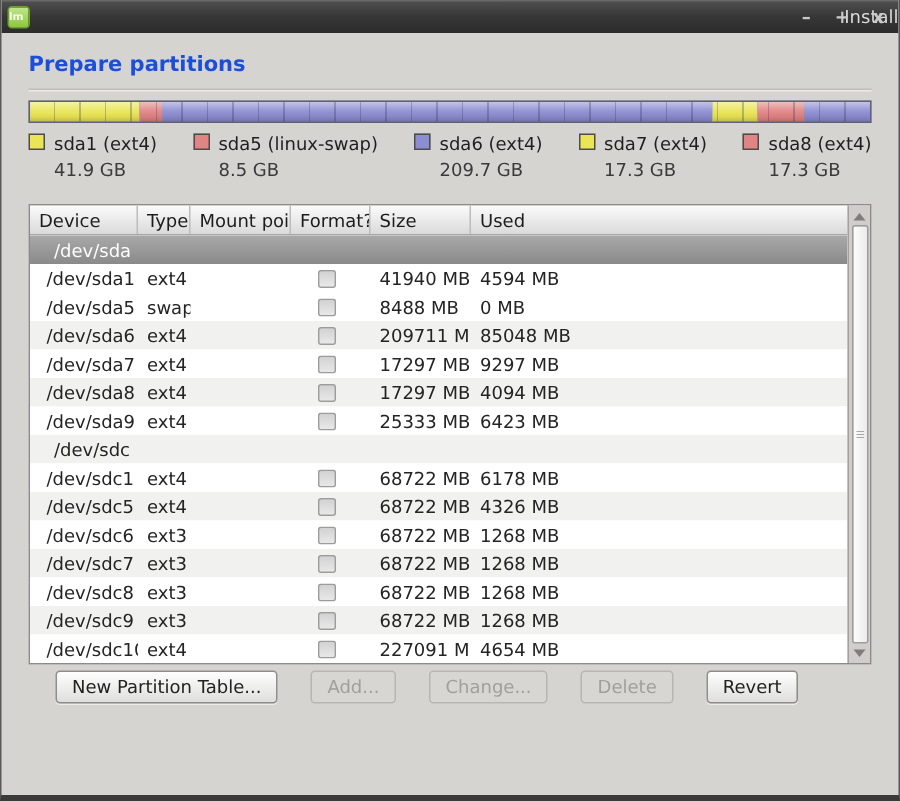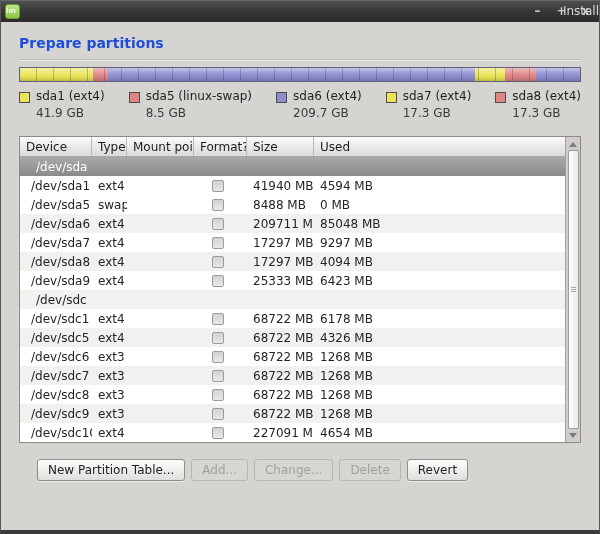--- a/index.html
+++ b/index.html
@@ -37,21 +37,21 @@
   .pbar{margin-top:6px;height:15px;display:flex;position:relative;
     border:1px solid #60607c;background:#9a9a9a;}
   .pseg{height:100%;
     box-shadow:inset 0 7px 6px -4px rgba(255,255,255,.55),
                inset 0 -4px 5px -3px rgba(0,0,0,.28);}
   .pbar::after{content:"";position:absolute;inset:0;pointer-events:none;
     background:repeating-linear-gradient(90deg,transparent 0 16px,rgba(45,45,85,.28) 16px 17px);}
   
   .legend{display:flex;margin-top:7px;}
   .legend-item{margin-right:24px;}
-  .li-top{display:flex;align-items:flex-end;}
+  .li-top{display:flex;align-items:flex-start;}
   .swatch{width:11px;height:11px;border:1px solid #4c4c4c;margin-right:6px;flex:0 0 11px;}
   .li-label{font-size:12px;color:#1f1f1f;white-space:nowrap;}
   .li-size{font-size:12px;color:#3a3a3a;margin:3px 0 0 17px;white-space:nowrap;}
   
   .table-frame{margin-top:16px;height:307px;border:1px solid #8d8b89;
     background:#fff;display:flex;}
   .table-main{flex:1;display:flex;flex-direction:column;overflow:hidden;}
   .thead{flex:0 0 20px;display:grid;
     grid-template-columns:72px 35px 67px 53px 67px 1fr;
     background:linear-gradient(#fbfbfb,#dadada);
@@ -76,21 +76,21 @@
   .tri-up{width:0;height:0;border-left:4px solid transparent;
     border-right:4px solid transparent;border-bottom:5px solid #7d7d7d;}
   .tri-down{width:0;height:0;border-left:4px solid transparent;
     border-right:4px solid transparent;border-top:5px solid #7d7d7d;}
   .vthumb{flex:1;width:11px;margin:1px 0;position:relative;border-radius:2px;
     border:1px solid #9d9d9d;background:linear-gradient(90deg,#fdfdfd,#ebebeb);}
   .vthumb::after{content:"";position:absolute;left:2px;right:2px;top:50%;
     height:5px;margin-top:-3px;
     background:repeating-linear-gradient(#a6a6a6 0 1px,transparent 1px 2px);}
   
-  .actions{display:flex;gap:6px;margin-top:16px;padding-left:18px;}
+  .actions{display:flex;gap:22px;margin-top:4px;padding-left:18px;}
   .btn{height:22px;padding:0 10px;border:1px solid #8f8d8b;border-radius:3px;
     background:linear-gradient(#fefefe,#ededec 55%,#dededd);
     font-family:"DejaVu Sans",sans-serif;font-size:12px;color:#222;
     display:flex;align-items:center;white-space:nowrap;
     box-shadow:0 1px 0 rgba(255,255,255,.55);}
   .btn.disabled{background:#d8d6d3;border-color:#b8b6b3;color:#a19f9c;box-shadow:none;}
   .footer{display:flex;align-items:center;margin-top:12px;}
   .step{font-size:12px;color:#262626;}
   .nav{margin-left:auto;display:flex;gap:13px;}
   .nav .btn{min-width:57px;justify-content:center;}

